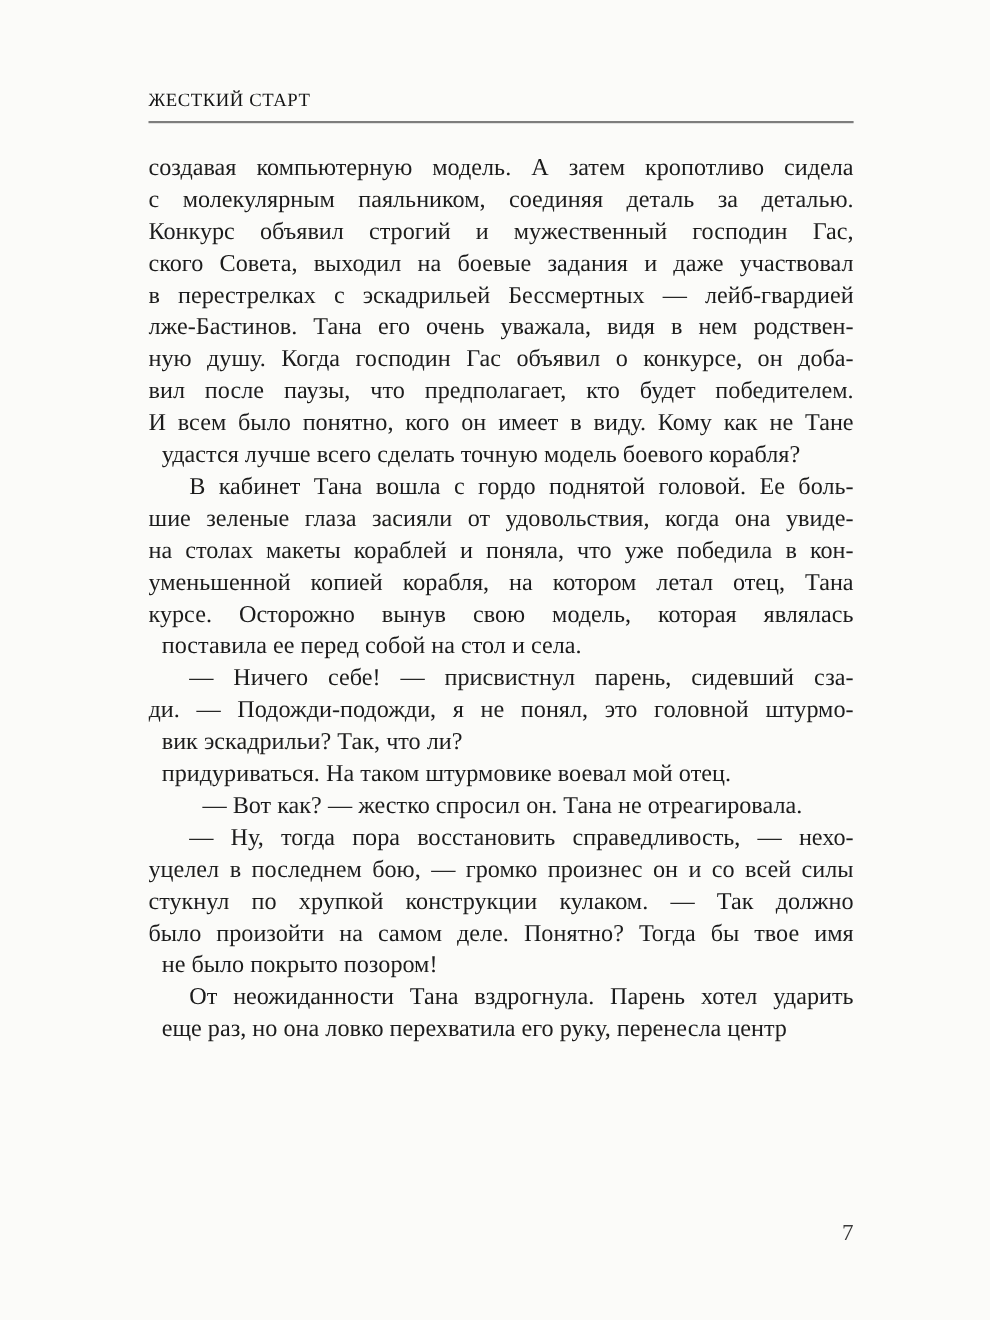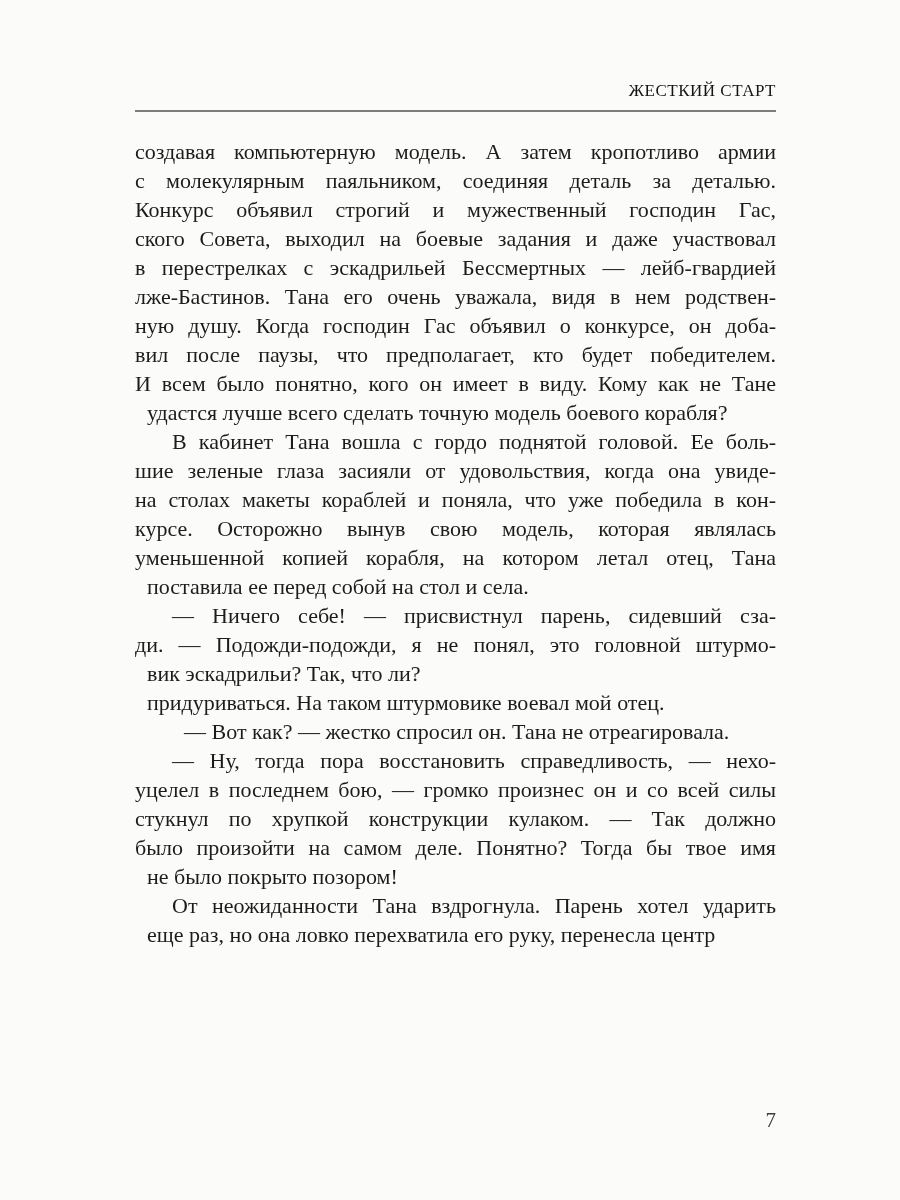--- a/index.html
+++ b/index.html
@@ -14,21 +14,21 @@
     background: #fbfbf9;
     overflow: hidden;
     font-family: "Liberation Serif", serif;
     color: #1c1c1c;
   }
   .running-head {
     position: absolute;
     top: 80px;
     left: 135px;
     width: 641px;
-    text-align: right;
+    text-align: left;
     font-size: 17px;
     letter-spacing: 0.5px;
     color: #151515;
     line-height: 22px;
   }
   .head-rule {
     position: absolute;
     top: 110px;
     left: 135px;
     width: 641px;
@@ -65,37 +65,37 @@
   }
 </style>
 </head>
 <body>
 
 <div class="page">
   <div class="running-head">ЖЕСТКИЙ СТАРТ</div>
   <div class="head-rule"></div>
   <main class="body-text">
       <div class="para">
-        <div class="line">создавая компьютерную модель. А затем кропотливо армии</div>
+        <div class="line">создавая компьютерную модель. А затем кропотливо сидела</div>
         <div class="line">с молекулярным паяльником, соединяя деталь за деталью.</div>
         <div class="line">Конкурс объявил строгий и мужественный господин Гас,</div>
         <div class="line">ского Совета, выходил на боевые задания и даже участвовал</div>
         <div class="line">в перестрелках с эскадрильей Бессмертных — лейб-гвардией</div>
         <div class="line">лже-Бастинов. Тана его очень уважала, видя в нем родствен-</div>
         <div class="line">ную душу. Когда господин Гас объявил о конкурсе, он доба-</div>
         <div class="line">вил после паузы, что предполагает, кто будет победителем.</div>
         <div class="line">И всем было понятно, кого он имеет в виду. Кому как не Тане</div>
         <div class="line last">удастся лучше всего сделать точную модель боевого корабля?</div>
       </div>
       <div class="para">
         <div class="line first">В кабинет Тана вошла с гордо поднятой головой. Ее боль-</div>
         <div class="line">шие зеленые глаза засияли от удовольствия, когда она увиде-</div>
         <div class="line">на столах макеты кораблей и поняла, что уже победила в кон-</div>
+        <div class="line">уменьшенной копией корабля, на котором летал отец, Тана</div>
         <div class="line">курсе. Осторожно вынув свою модель, которая являлась</div>
-        <div class="line">уменьшенной копией корабля, на котором летал отец, Тана</div>
         <div class="line last">поставила ее перед собой на стол и села.</div>
       </div>
       <div class="para">
         <div class="line first">— Ничего себе! — присвистнул парень, сидевший сза-</div>
         <div class="line">ди. — Подожди-подожди, я не понял, это головной штурмо-</div>
         <div class="line last">вик эскадрильи? Так, что ли?</div>
       </div>
       <div class="para">
         <div class="line last">придуриваться. На таком штурмовике воевал мой отец.</div>
       </div>

